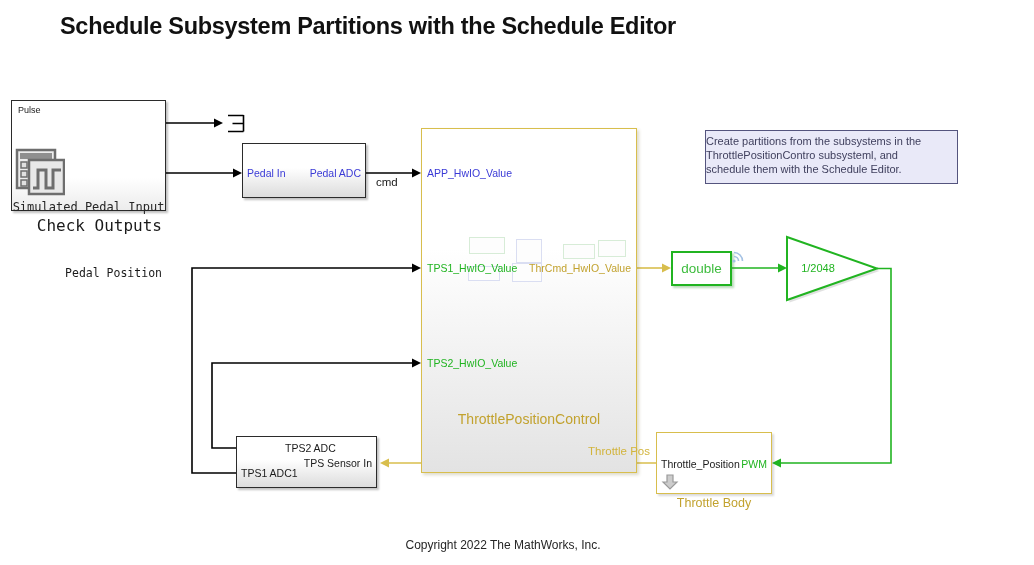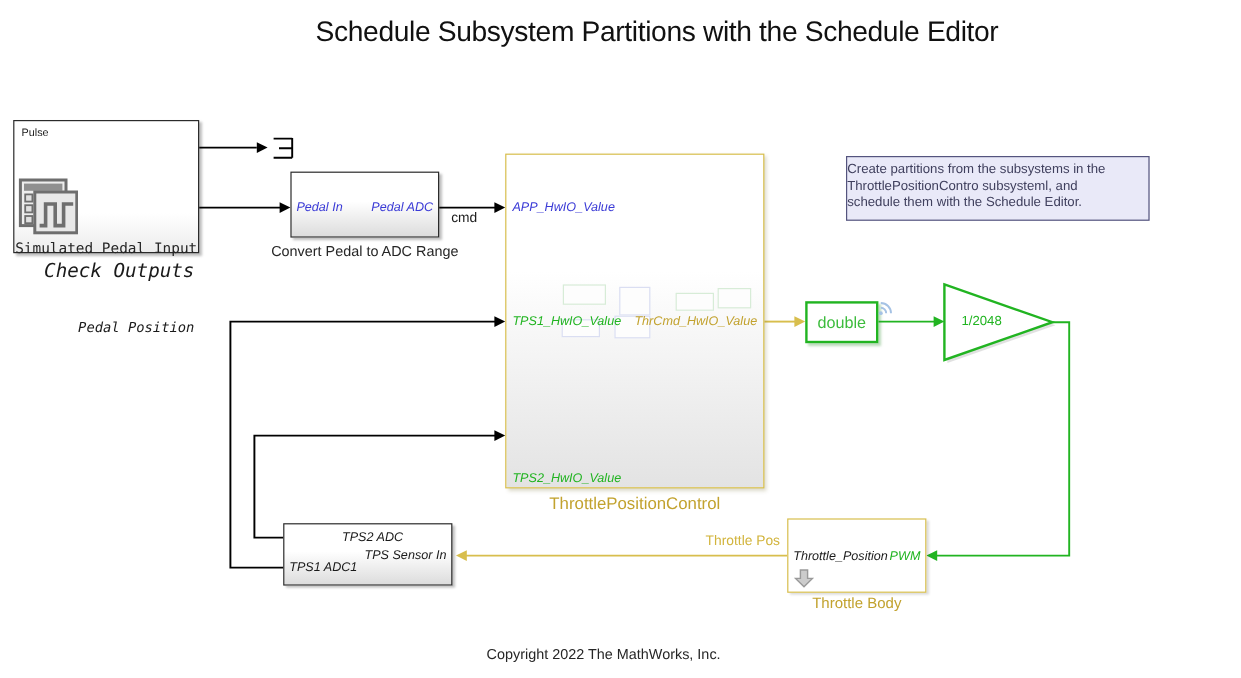--- a/index.html
+++ b/index.html
@@ -2,55 +2,55 @@
 <html><head>
 <meta charset="utf-8">
 <style>
   * { margin:0; padding:0; box-sizing:border-box; }
   html,body { background:#ffffff; }
   #canvas {
     position:relative; width:1034px; height:565px; overflow:hidden;
     background:#ffffff; font-family:"Liberation Sans", sans-serif; color:#1a1a1a;
   }
   .abs { position:absolute; }
-  #title { left:60px; top:13px; width:975px; text-align:center;
-    font-size:23.5px; letter-spacing:-0.3px; color:#111; }
+  #title { left:60px; top:13px; width:975px; text-align:left;
+    font-size:23.5px; letter-spacing:-0.3px; color:#111;font-weight:bold; }
   #copyright { left:303px; top:538px; width:400px; text-align:center; font-size:12px; color:#262626; }
 
   
   .sl-block { position:absolute; border:1px solid #2b2b2b;
     background:linear-gradient(#ffffff 45%, #dcdcdc 100%);
     box-shadow:2px 2px 2px rgba(0,0,0,0.25); }
-  .port { position:absolute; font-size:10.5px; white-space:nowrap;font-style:italic; }
+  .port { position:absolute; font-size:10.5px; white-space:nowrap; }
   .blk-label { position:absolute; font-size:12px; color:#262626; text-align:center; white-space:nowrap; }
   .mono { font-family:"DejaVu Sans Mono", monospace; }
   .blue  { color:#3A3AD6; }
   .green { color:#21B421; }
   .gold  { color:#C2A22E; }
 
   
   #spi { left:11px; top:100px; width:155px; height:111px;
     background:linear-gradient(#ffffff 70%, #ececec 100%); }
   #spi .tag { position:absolute; left:6px; top:4px; font-size:9px; }
   #spi .p1 { right:3px; top:115px; font-size:16px; }
   #spi .p2 { right:3px; top:165px; font-size:11.5px; }
 
   
   #cp { left:242px; top:143px; width:124px; height:55px; }
   #cp .pin  { left:4px;  top:23px; }
   #cp .pout { right:4px; top:23px; }
 
   
-  #tpc { left:421px; top:128px; width:216px; height:279px;
+  #tpc { left:421px; top:128px; width:216px; height:345px;
     border:1.5px solid #D8BE4D;
     background:linear-gradient(#ffffff 35%, #e3e3e3 100%);
     box-shadow:2px 2px 3px rgba(120,110,50,0.25); }
   #tpc .papp  { left:5px;  top:38px; }
   #tpc .ptps1 { left:5px;  top:133px; }
-  #tpc .ptps2 { left:5px;  top:228px;margin-top:36px; }
+  #tpc .ptps2 { left:5px;  top:228px; }
   #tpc .pthr  { right:5px; top:133px; }
   .preview-block { position:absolute; background:#fdfdfd; }
 
   
   #note { left:705px; top:130px; width:253px; min-height:54px;
     background:#E9E9F8; border:1px solid #54547E; padding:3px 0;
     font-size:11px; line-height:1.28; color:#40405E; }
 
   
   #dbl { left:671px; top:251px; width:61px; height:35px; background:#fff;
@@ -140,21 +140,20 @@
       <rect x="14" y="12" width="35" height="34" fill="#e8e8e8" stroke="#6e6e6e" stroke-width="2.5"></rect>
       <path d="M18,40 h5 v-18 h8 v18 h7 v-18 h8" fill="none" stroke="#6e6e6e" stroke-width="3"></path>
     </svg>
   </div>
   <div class="blk-label mono" style="left:11px; top:200px; width:155px;">Simulated Pedal Input</div>
 
   <div class="sl-block" id="cp">
     <div class="port blue pin">Pedal In</div>
     <div class="port blue pout">Pedal ADC</div>
   </div>
-  <div class="blk-label" style="left:217px; top:202px; width:174px;">Convert Pedal to ADC Range</div>
 
   <div class="sl-block" id="tpc">
 
     <div>
       <div class="preview-block" style="left:47px;  top:108px; width:36px; height:17px; border:1px solid #d7ecd7;"></div>
       <div class="preview-block" style="left:94px;  top:110px; width:26px; height:24px; border:1px solid #dadef2;"></div>
       <div class="preview-block" style="left:141px; top:115px; width:32px; height:15px; border:1px solid #d7ecd7;"></div>
       <div class="preview-block" style="left:176px; top:111px; width:28px; height:17px; border:1px solid #d7ecd7;"></div>
       <div class="preview-block" style="left:46px;  top:137px; width:32px; height:15px; border:1px solid #dadef2;"></div>
       <div class="preview-block" style="left:90px;  top:134px; width:30px; height:19px; border:1px solid #dadef2;"></div>

